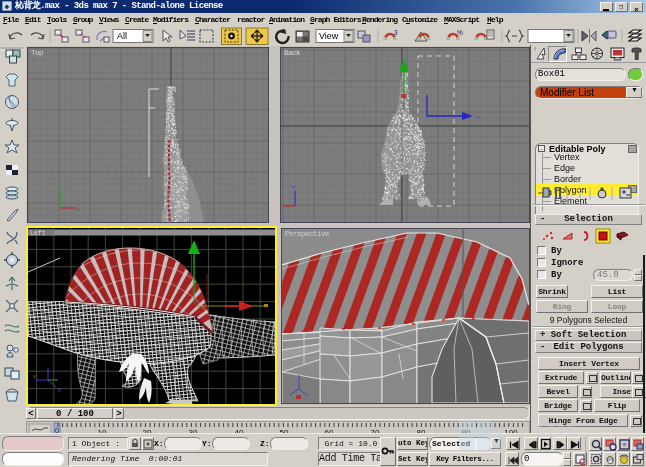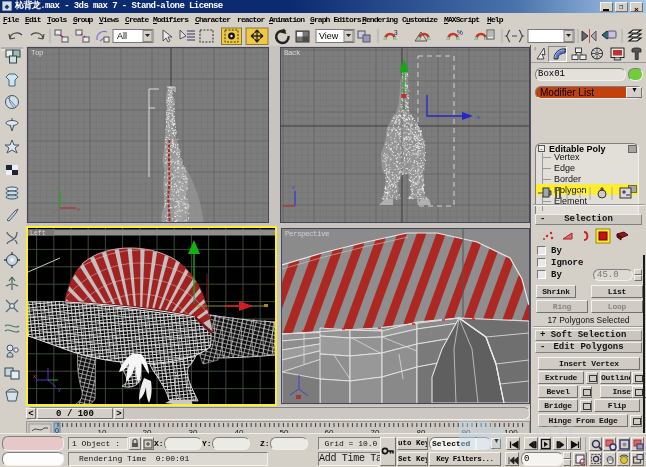--- a/index.html
+++ b/index.html
@@ -2132,25 +2132,25 @@
       <span class="cblab" style="left:20px;top:201px;">By</span>
  <span class="cb" style="left:6px;top:213px;"></span>
       <span class="cblab" style="left:20px;top:213px;">Ignore</span>
  <span class="cb" style="left:6px;top:225px;"></span>
       <span class="cblab" style="left:20px;top:225px;">By</span>
  <div class="abs sunken mono" style="left:62px;top:224px;width:40px;height:12px;background:#dcd8d2;font-size:9px;color:#777;line-height:10px;padding-left:3px;">45.0</div>
  <div class="abs" style="left:103px;top:224px;width:8px;height:12px;">
    <div class="btn abs" style="left:0;top:0;width:8px;height:6px;"></div>
         <div class="btn abs" style="left:0;top:6px;width:8px;height:6px;"></div>
  </div>
- <div class="pbtn" style="left:5px;top:240px;width:40px;">Shrink</div>
+ <div class="pbtn" style="left:5px;top:240px;width:32px;">Shrink</div>
  <div class="pbtn" style="left:60px;top:240px;width:52px;">List</div>
  <div class="pbtn" style="left:5px;top:255px;width:52px;color:#8a867f;">Ring</div>
  <div class="pbtn" style="left:60px;top:255px;width:52px;color:#8a867f;">Loop</div>
- <div class="abs" style="left:0px;top:270px;width:115px;text-align:center;font-size:8.5px;color:#111;">17 Polygons Selected</div>
+ <div class="abs" style="left:0px;top:270px;width:115px;text-align:center;font-size:8.5px;color:#111;">9 Polygons Selected</div>
  <div class="abs" style="left:2px;top:281px;width:112px;height:2px;border-top:1px solid #9a9a9a;border-bottom:1px solid #f4f2ee;"></div>
 
  <div class="rollhead" style="top:285px;"><i>+</i>Soft Selection</div>
  <div class="rollhead" style="top:297px;"><i>-</i>Edit Polygons</div>
  <div class="pbtn" style="left:7px;top:312px;width:102px;">Insert Vertex</div>
  <div class="pbtn" style="left:7px;top:326px;width:46px;">Extrude</div>
       <span class="sqbtn" style="left:55px;top:327px;"></span>
  <div class="pbtn" style="left:69px;top:326px;width:31px;">Outline</div>
       <span class="sqbtn" style="left:101px;top:327px;"></span>
  <div class="pbtn" style="left:7px;top:340px;width:40px;">Bevel</div>
@@ -2181,21 +2181,21 @@
           <rect x="1" y="1" width="8" height="8" fill="none" stroke="#444"></rect>
           <path d="M5 3 V7 M3 5 H7" stroke="#444"></path>
         </svg>
       </div>
       <div class="abs mono" style="left:154px;top:5px;font-size:8px;font-weight:bold;">X:</div>
       <div class="abs sunken" style="left:164px;top:3px;width:38px;height:13px;background:#eceae5;"></div>
       <div class="abs mono" style="left:202px;top:5px;font-size:8px;font-weight:bold;">Y:</div>
       <div class="abs sunken" style="left:212px;top:3px;width:38px;height:13px;background:#eceae5;"></div>
       <div class="abs mono" style="left:260px;top:5px;font-size:8px;font-weight:bold;">Z:</div>
       <div class="abs sunken" style="left:270px;top:3px;width:38px;height:13px;background:#eceae5;"></div>
-      <div class="abs sfield" style="left:68px;top:18px;width:200px;height:14px;padding-left:10px;font-size:8px;white-space:pre;overflow:hidden;">Rendering Time  0:00:01</div>
+      <div class="abs sfield" style="left:68px;top:18px;width:200px;height:14px;padding-left:3px;font-size:8px;white-space:pre;overflow:hidden;font-style:italic;">Rendering Time  0:00:01</div>
       <div class="abs sfield" style="left:318px;top:3px;width:66px;height:13px;text-align:center;font-size:8px;white-space:nowrap;overflow:hidden;">Grid = 10.0</div>
       <div class="abs sfield" style="left:318px;top:18px;width:66px;height:14px;text-align:center;font-size:10px;letter-spacing:-0.3px;white-space:nowrap;overflow:hidden;">Add Time Tag</div>
       <div class="abs btn" style="left:380px;top:3px;width:16px;height:29px;">
         <svg width="14" height="27" style="position:absolute;left:0;top:0">
           <circle cx="4" cy="13" r="2.6" fill="none" stroke="#111" stroke-width="1.6"></circle>
           <path d="M6.5 13 H12.5 M9.5 13 v2.6 M12 13 v2.6" stroke="#111" stroke-width="1.6"></path>
         </svg>
       </div>
       <div class="abs btn mono" style="left:397px;top:3px;width:31px;height:13px;font-size:7.5px;font-weight:bold;overflow:hidden;line-height:11px;white-space:nowrap;text-align:center;">uto Key</div>
       <div class="abs btn mono" style="left:397px;top:18px;width:31px;height:14px;font-size:7.5px;font-weight:bold;line-height:12px;text-align:center;white-space:nowrap;overflow:hidden;">Set Key</div>

